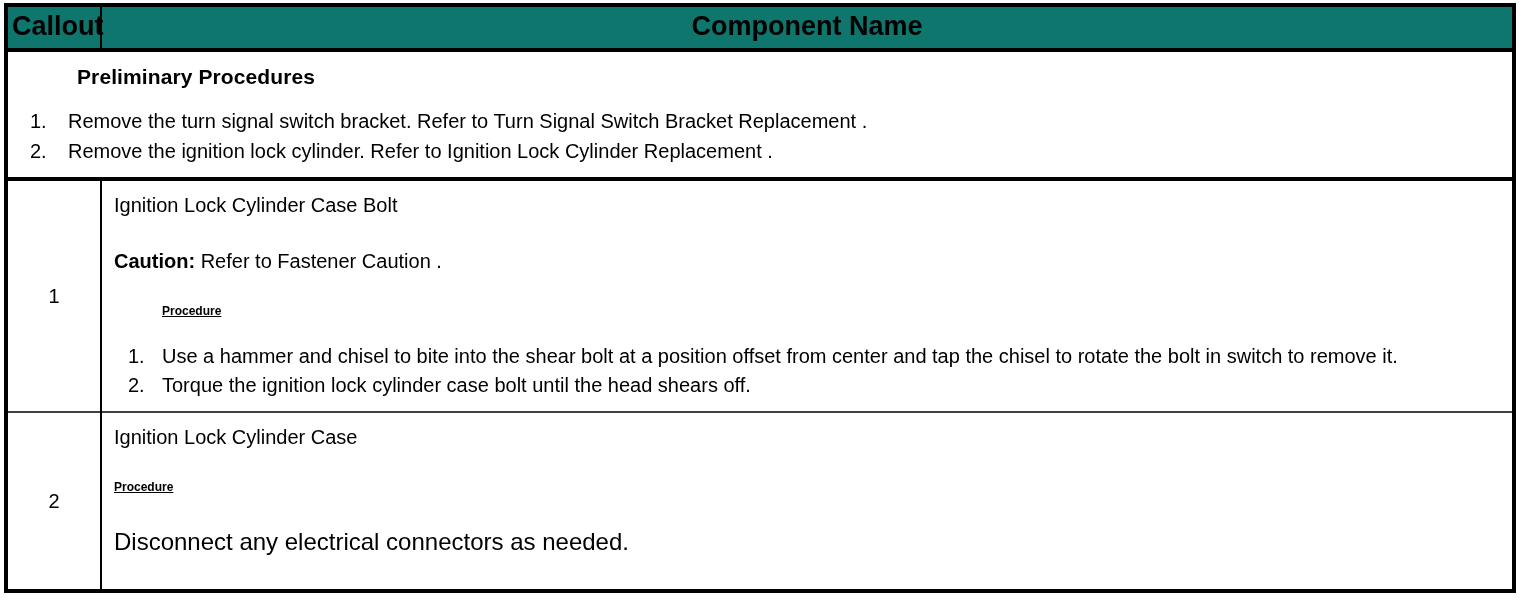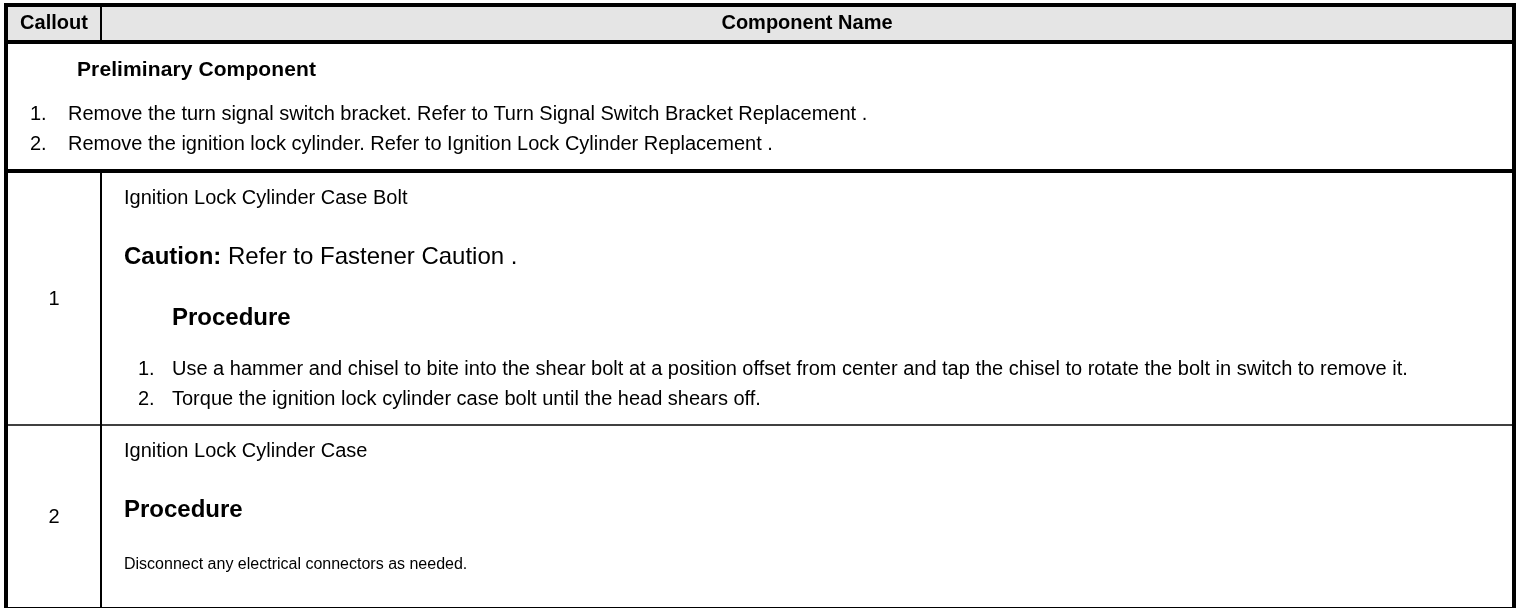--- a/index.html
+++ b/index.html
@@ -38,24 +38,24 @@
   }
 
   col.col-callout { width: 95px; }
   col.col-name    { width: 1413px; }
 
   
   thead th {
     border-bottom: 4px solid #000;
     padding: 4px 0 6px 0;
     font-weight: bold;
-    font-size: 20px;
+    font-size: 27px;
     line-height: 1.15;
     vertical-align: middle;
-    background: #e5e5e5;
+    background: #0f766e;
   }
   th.th-callout {
     border-right: 2px solid #000;
     text-align: center;
     padding-left: 4px;
     padding-right: 4px;
   }
   th.th-name {
     text-align: center;
     margin-top: 30px;
@@ -104,46 +104,47 @@
   
   td.cell-callout {
     border-right: 2px solid #000;
     text-align: center;
     vertical-align: middle;
     font-size: 20px;
     font-weight: normal;
     padding: 0 4px;
   }
   td.cell-name {
-    padding: 8px 10px 10px 22px;
+    padding: 8px 10px 10px 12px;
   }
   tr.data-row.row-sep td {
     border-top: 2px solid #404040;
   }
 
   .comp-title {
     font-size: 20px;
     line-height: 1.3;
     margin: 3px 0 0 0;
   }
 
   .caution-line {
-    font-size: 24px;
+    font-size: 20px;
     line-height: 1.3;
     margin: 30px 0 0 0;
   }
   .caution-label {
     font-weight: bold;
   }
 
   .proc-heading {
     font-weight: bold;
-    font-size: 24px;
+    font-size: 12px;
     line-height: 1.3;
     margin: 30px 0 0 0;
+    text-decoration: underline;
   }
   .proc-heading.indented { margin-left: 48px; }
 
   ol.proc-list {
     margin: 22px 0 2px 0;
     padding: 0;
     list-style: none;
     font-size: 20px;
     line-height: 1.42;
   }
@@ -154,21 +155,21 @@
   }
   ol.proc-list > li .li-num {
     position: absolute;
     left: 14px;
     top: 0;
     width: 30px;
     text-align: left;
   }
 
   .proc-body {
-    font-size: 16px;
+    font-size: 24px;
     line-height: 1.3;
     margin: 30px 0 22px 0;
   }
 </style>
 </head>
 <body>
 
 <div class="sheet">
 
   <table class="callout-table">
@@ -182,21 +183,21 @@
         <th class="th-callout">Callout</th>
         <th class="th-name">Component Name</th>
       </tr>
     </thead>
 
     <tbody>
 
       <tr>
         <td class="prelim-cell" colspan="2">
 
-          <div class="prelim-heading">Preliminary Component</div>
+          <div class="prelim-heading">Preliminary Procedures</div>
 
           <ol class="prelim-list">
             <li>
               <span class="li-num">1.</span>
               <span class="li-text">Remove the turn signal switch bracket. Refer to Turn Signal Switch Bracket Replacement .</span>
             </li>
             <li>
               <span class="li-num">2.</span>
               <span class="li-text">Remove the ignition lock cylinder. Refer to Ignition Lock Cylinder Replacement .</span>
             </li>

